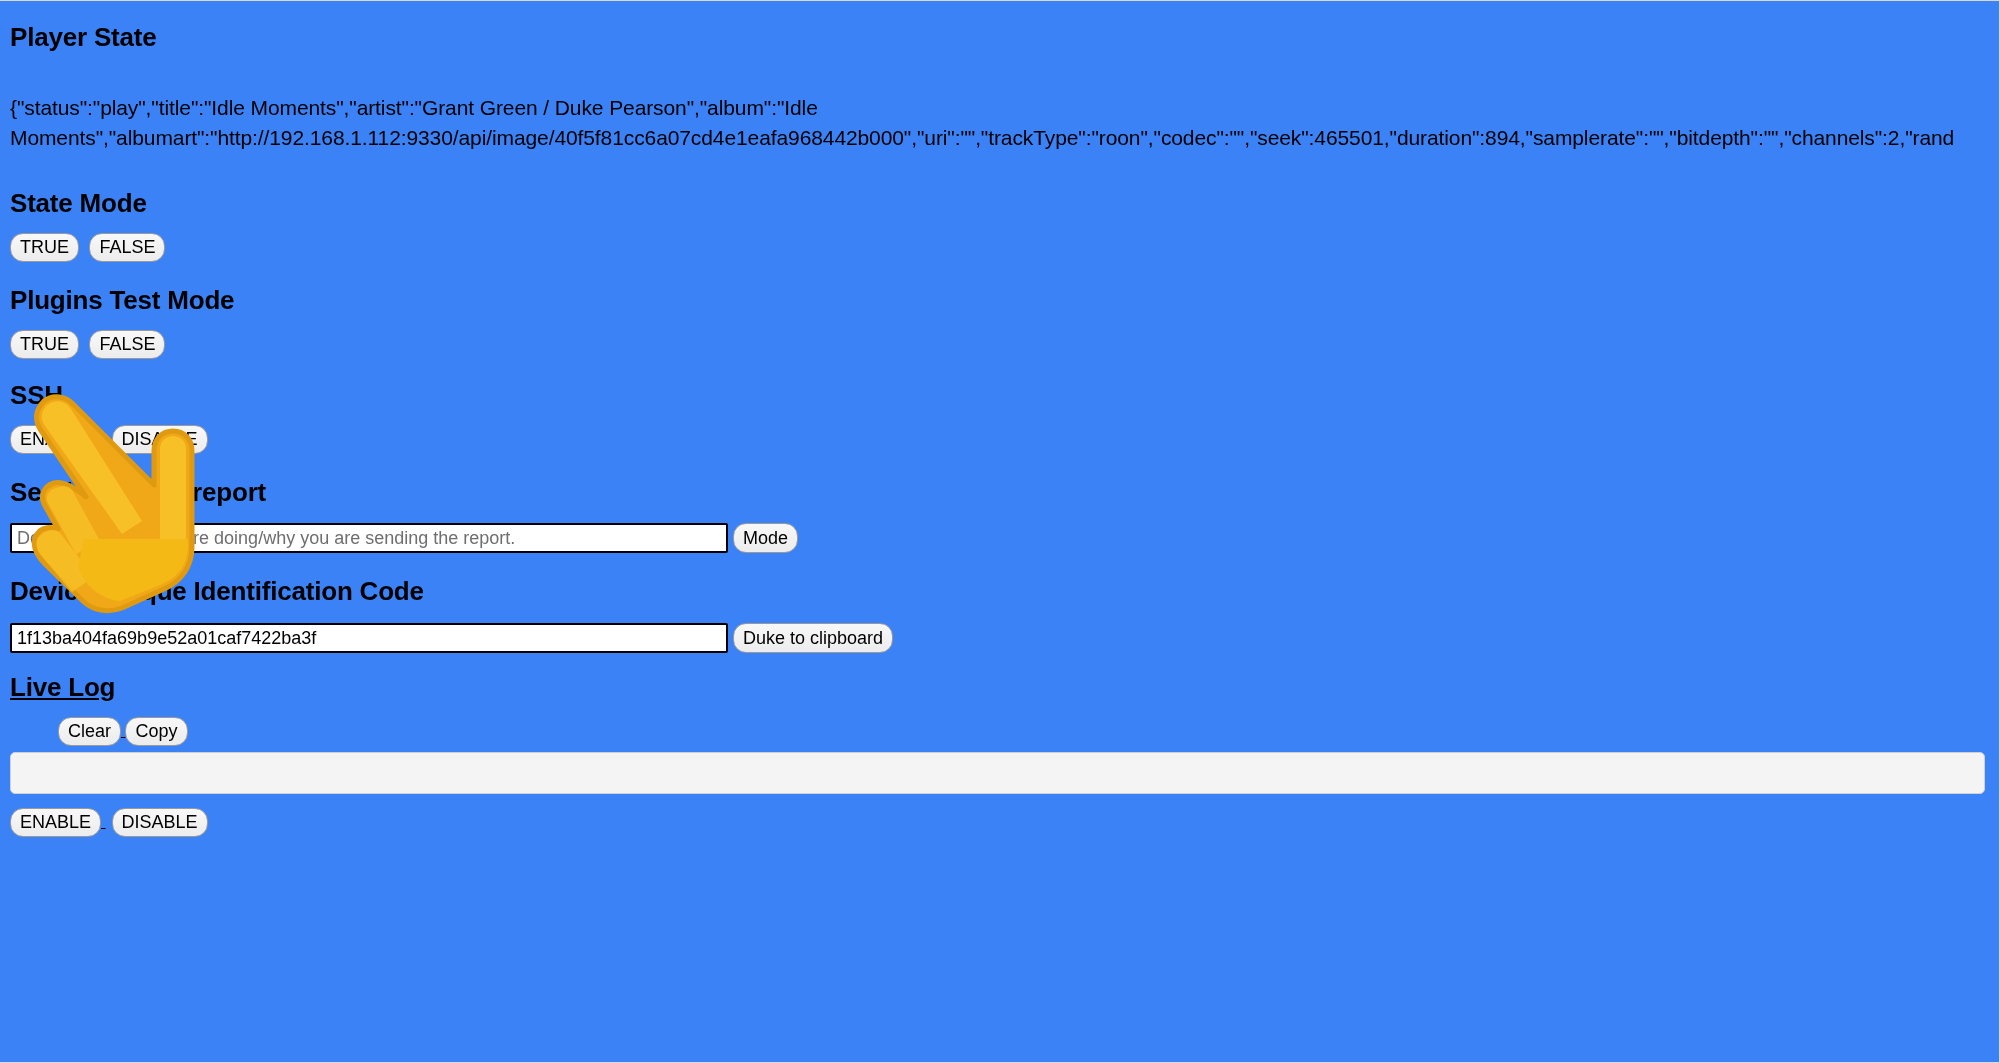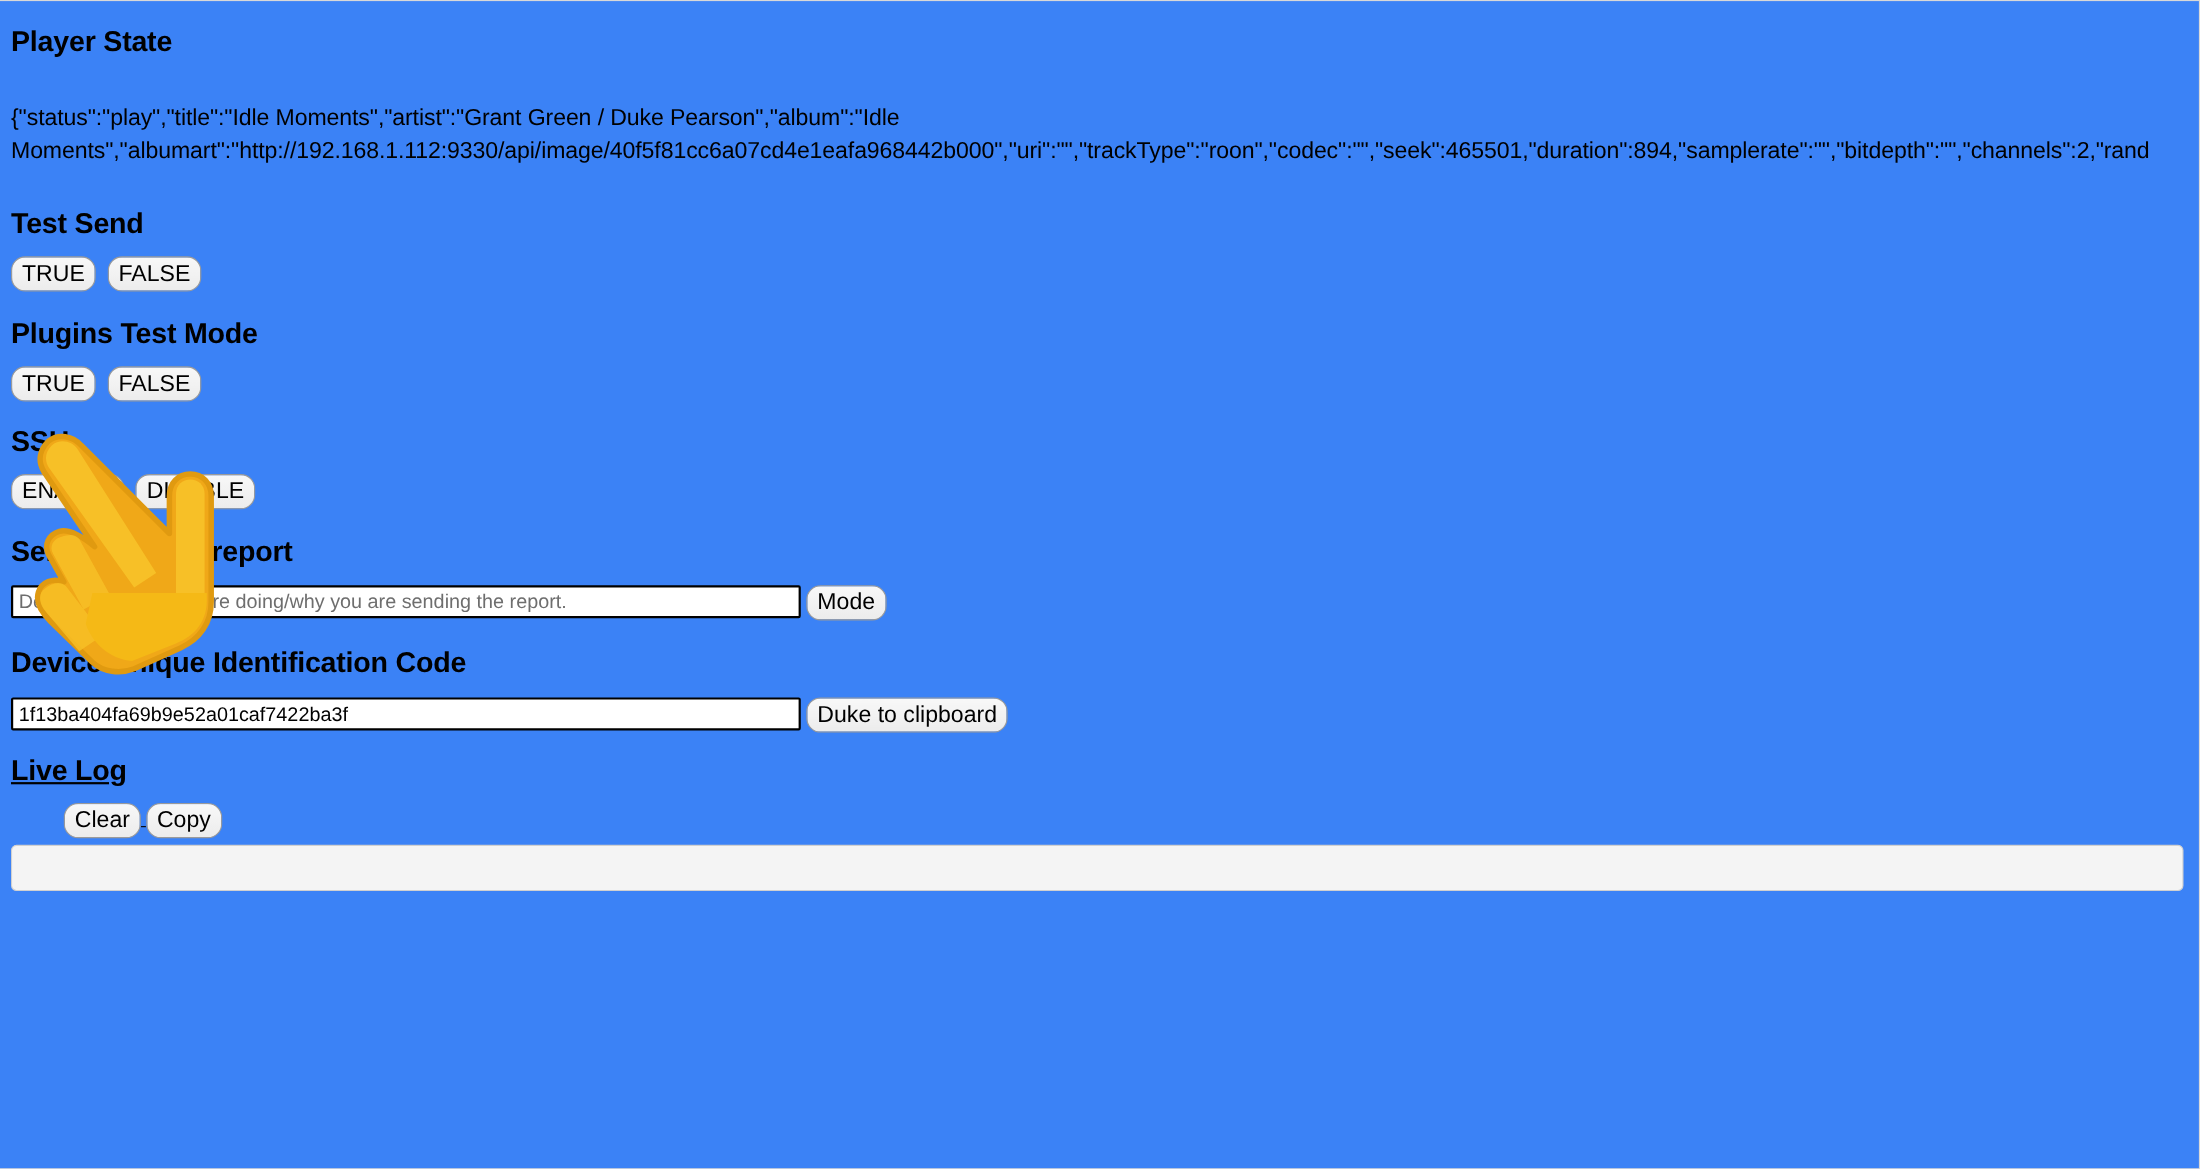--- a/index.html
+++ b/index.html
@@ -47,21 +47,21 @@
     overflow: hidden;
     margin-top: 40px;
     letter-spacing: -0.1px;
   }
   .json-dump .l1 { display: block; }
   .json-dump .l2 { display: block; }
 
   
   button.native {
     font-family: "Liberation Sans", sans-serif;
-    font-size: 21px;
+    font-size: 18px;
     line-height: 1;
     color: #000;
     background: linear-gradient(#f8f8f8, #ececec);
     border: 1px solid #9a9a9a;
     border-radius: 13px;
     padding: 4px 9px 5px 9px;
     margin: 0;
     cursor: pointer;
     vertical-align: middle;
   }
@@ -126,21 +126,21 @@
 
     <section class="block-player-state">
       <h2 class="section-title">Player State</h2>
       <div class="json-dump">
         <span class="l1">{"status":"play","title":"Idle Moments","artist":"Grant Green / Duke Pearson","album":"Idle</span>
         <span class="l2">Moments","albumart":"http://192.168.1.112:9330/api/image/40f5f81cc6a07cd4e1eafa968442b000","uri":"","trackType":"roon","codec":"","seek":465501,"duration":894,"samplerate":"","bitdepth":"","channels":2,"rand</span>
       </div>
     </section>
 
     <section style="margin-top:36px;">
-      <h2 class="section-title">Test Send</h2>
+      <h2 class="section-title">State Mode</h2>
       <div class="btn-row">
         <button class="native" type="button">TRUE</button>
         <button class="native" type="button">FALSE</button>
       </div>
     </section>
 
     <section style="margin-top:24px;">
       <h2 class="section-title">Plugins Test Mode</h2>
       <div class="btn-row">
         <button class="native" type="button">TRUE</button>
@@ -173,20 +173,24 @@
     </section>
 
 
     <section style="margin-top:20px;text-decoration:underline;">
       <h2 class="section-title">Live Log</h2>
       <div class="log-tools">
         <button class="native" type="button">Clear</button>
         <button class="native" type="button">Copy</button>
       </div>
       <div class="log-box"></div>
+      <div class="btn-row">
+        <button class="native" type="button">ENABLE</button>
+        <button class="native" type="button">DISABLE</button>
+      </div>
     </section>
 
   </div>
 
   <div class="cursor-hand">
     <svg viewBox="0 0 200 225" width="200" height="225" xmlns="http://www.w3.org/2000/svg">
       <g>
 
         <path d="M30 12
                  C 22 20, 20 30, 26 40

